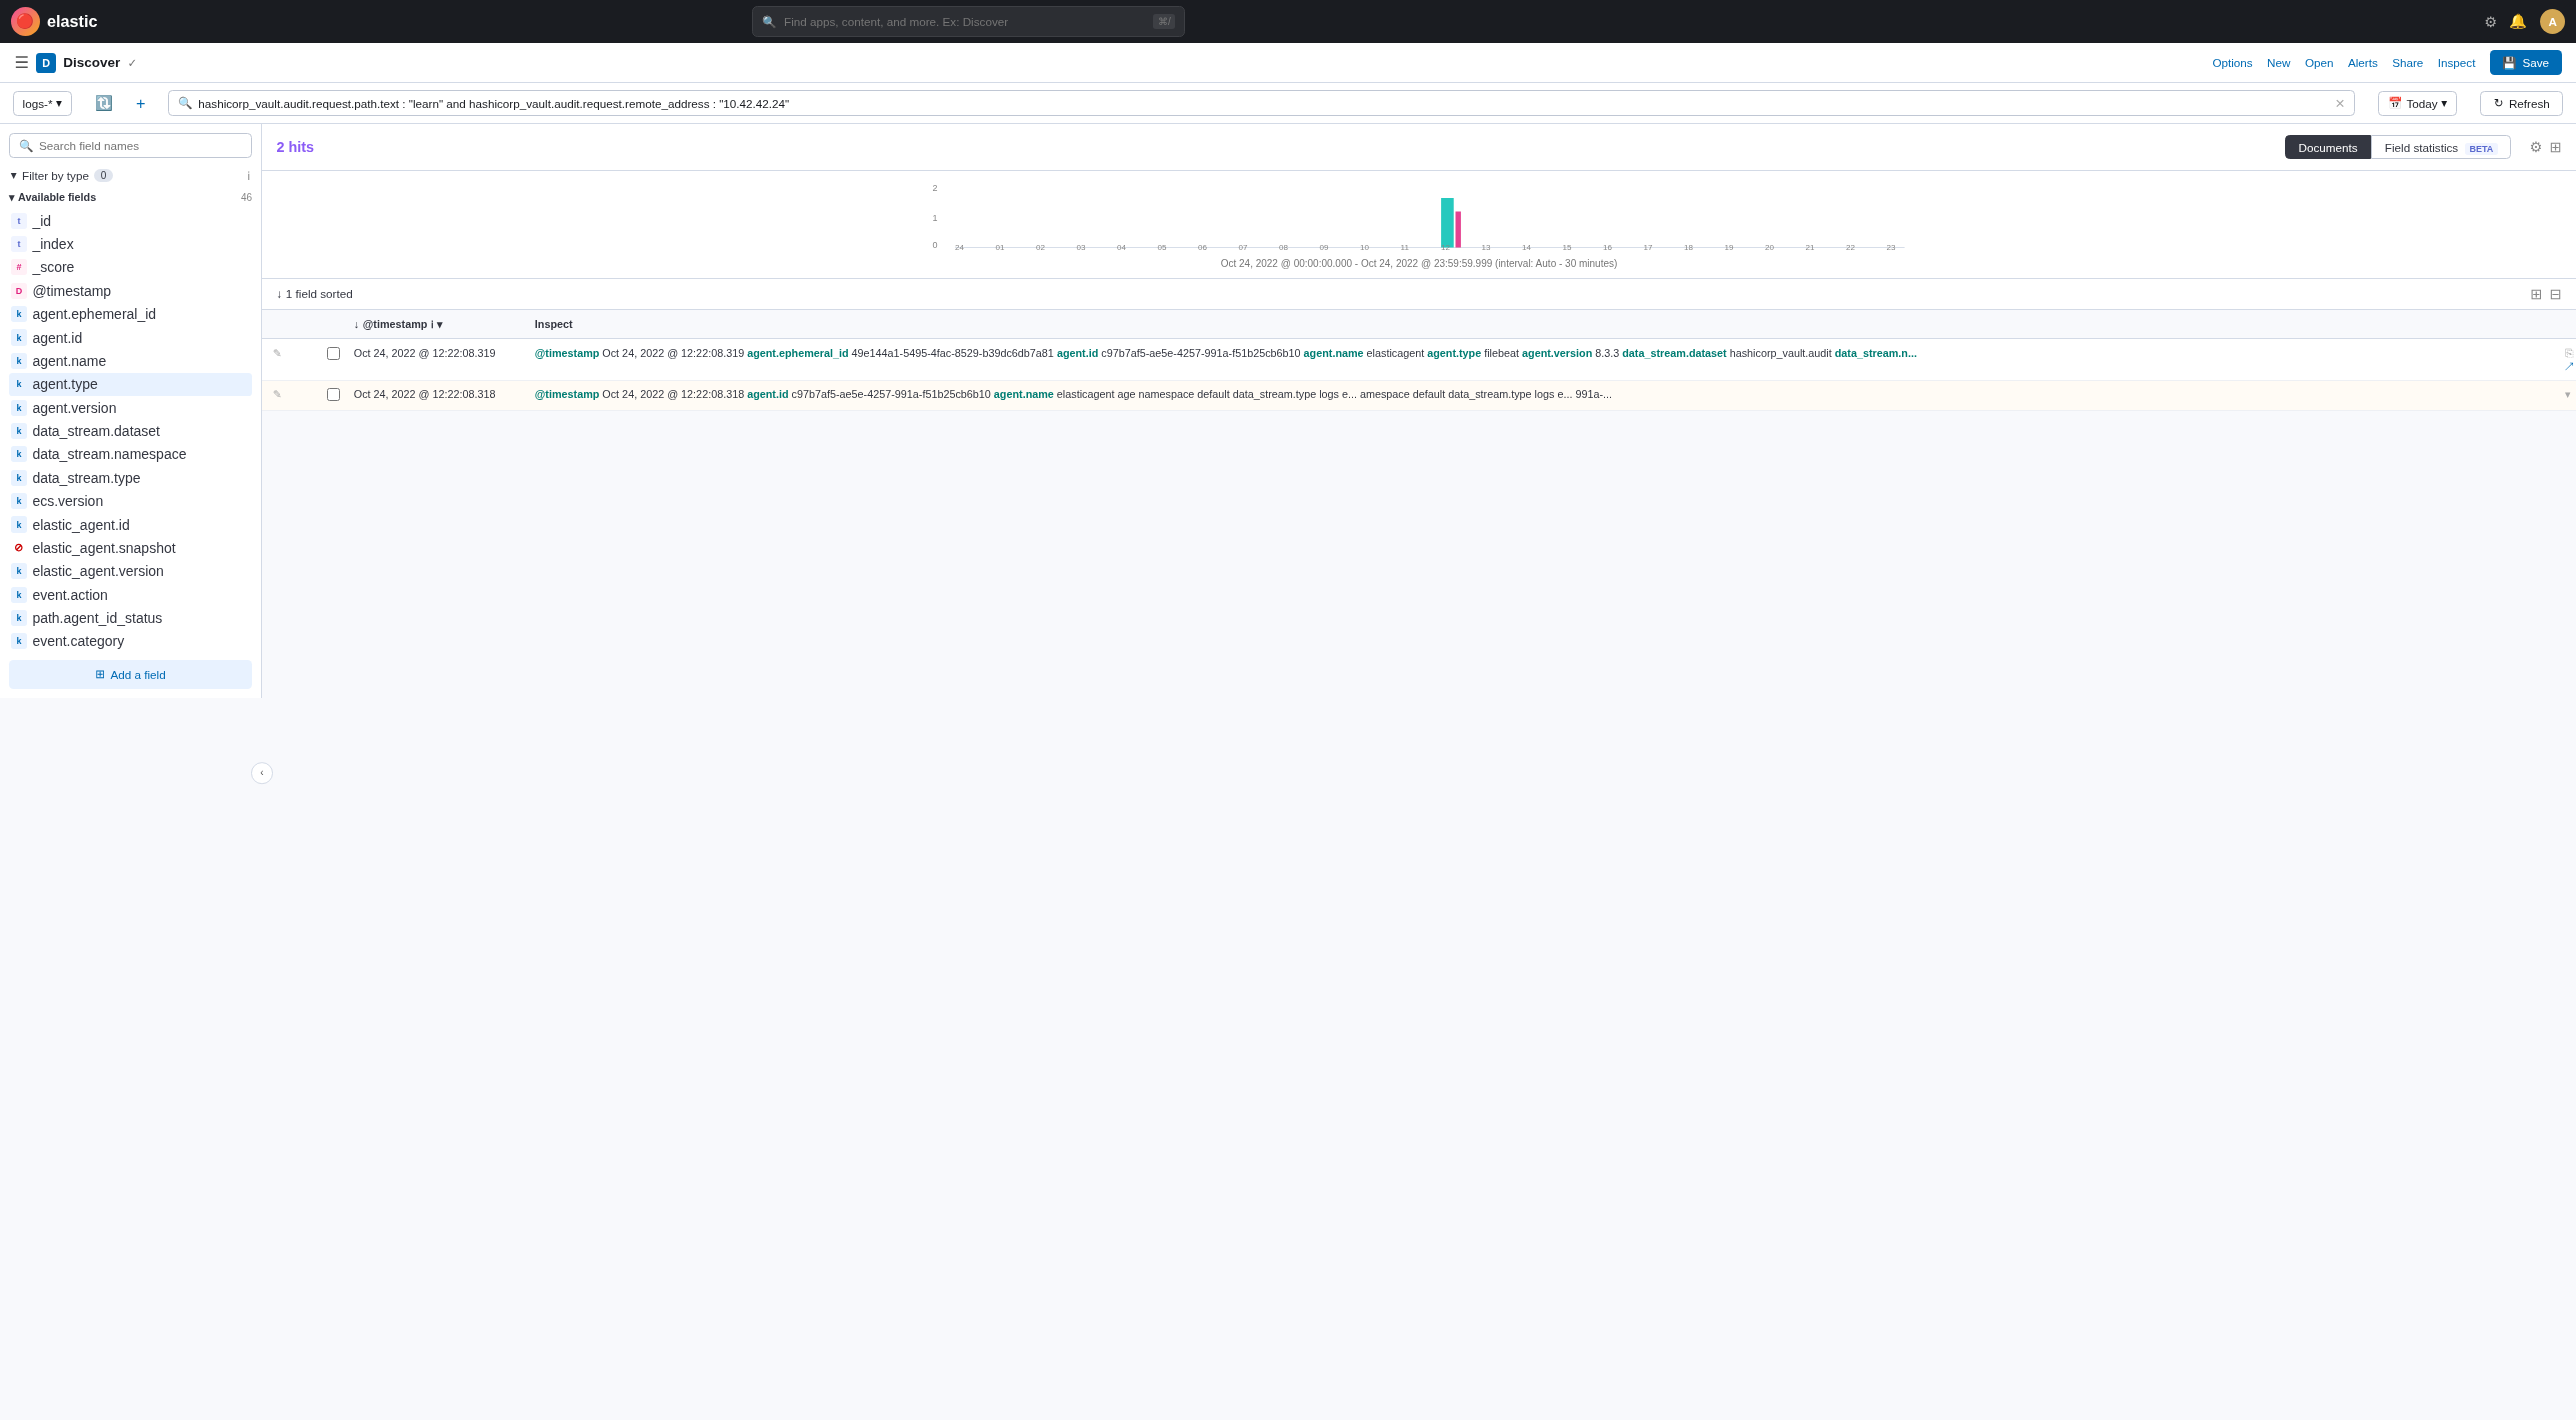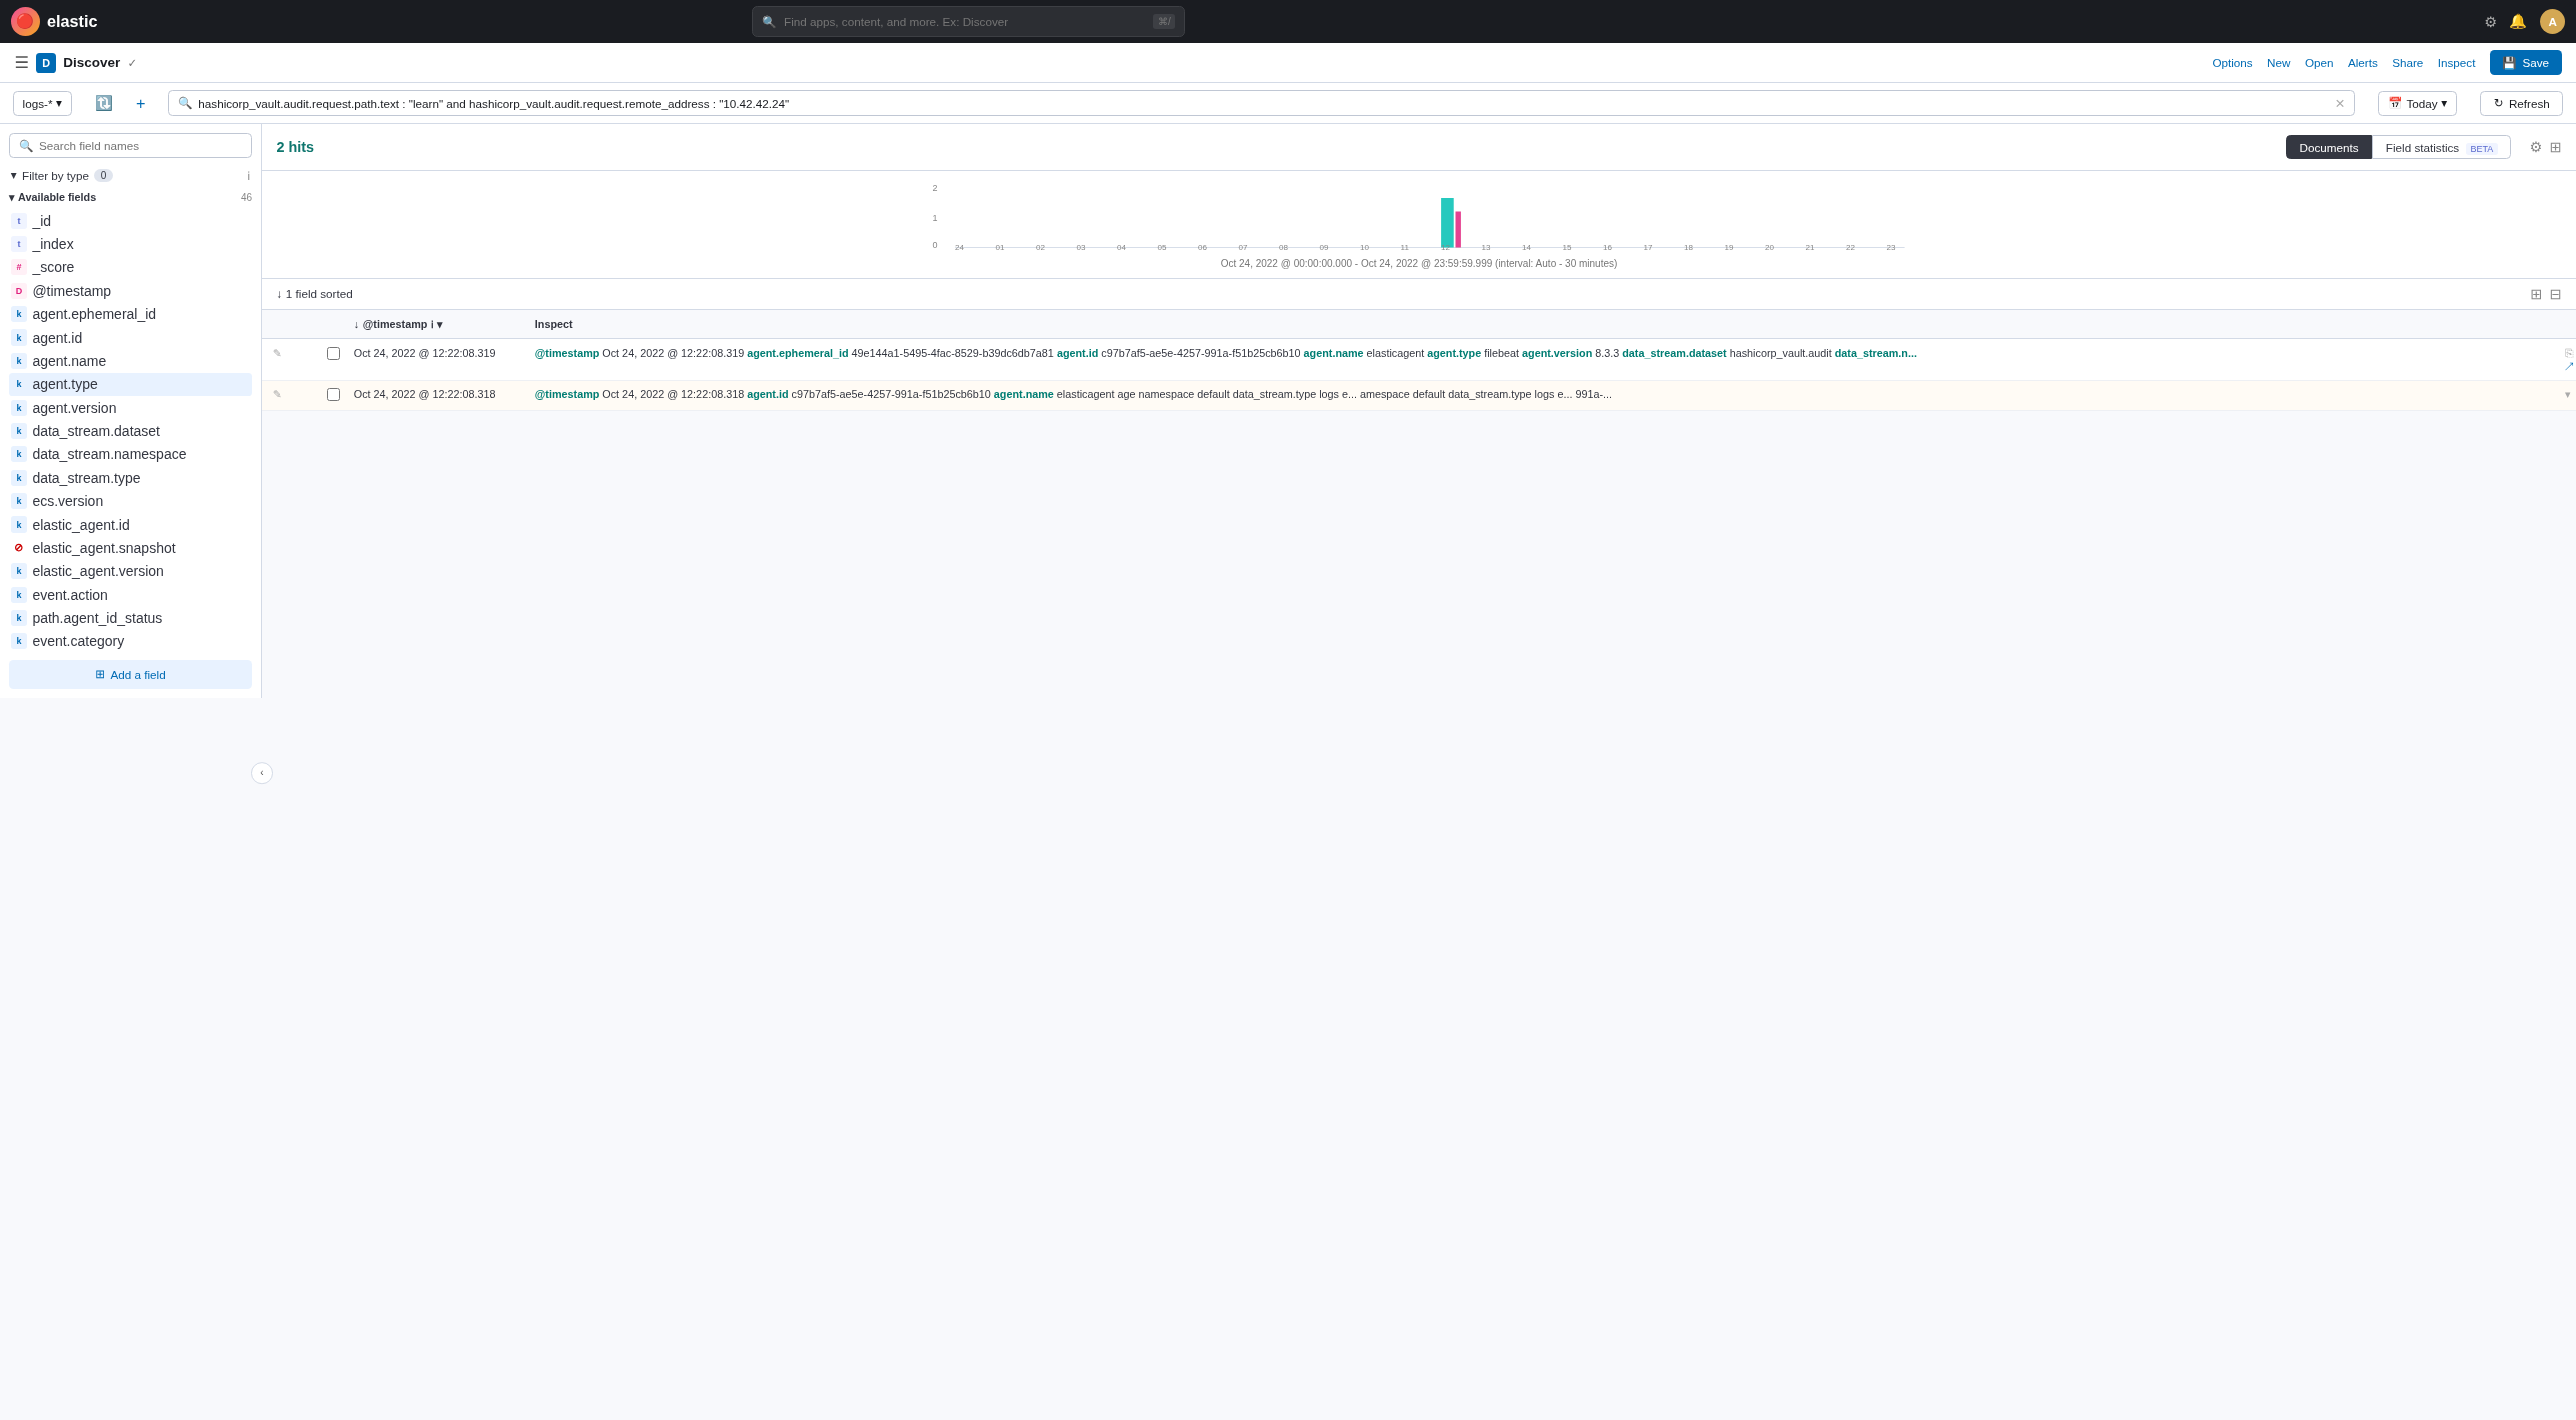--- a/index.html
+++ b/index.html
@@ -121,30 +121,30 @@
     .sidebar-wrapper { position: relative; }
 
     
     .content { flex: 1; overflow-y: auto; display: flex; flex-direction: column; }
 
     
     .hits-bar {
       display: flex; align-items: center; padding: 10.8px 14.4px; gap: 10.8px;
       background: #fff; border-bottom: 0.9px solid #d3dae6;
     }
-    .hits-count { font-size: 14.4px; font-weight: 700; color: #0f766e; }
+    .hits-count { font-size: 14.4px; font-weight: 700; color: #8b5cf6; }
     .view-tabs { display: flex; gap: 0; margin-left: auto; }
     .view-tab {
       padding: 4.5px 12.6px; font-size: 11.7px; cursor: pointer; border: 0.9px solid #c0c7d4;
       background: #fff; color: #343741;
     }
     .view-tab.active { background: #343741; color: #fff; border-color: #343741; }
     .view-tab:first-child { border-radius: 4.5px 0 0 4.5px; }
     .view-tab:last-child { border-radius: 0 4.5px 4.5px 0; }
-    .beta-badge { background: #f0f4ff; color: #5a6acf; border-radius: 2.7px; padding: 0.9px 4.5px; font-size: 9px; font-weight: 400; margin-left: 3.6px; }
+    .beta-badge { background: #f0f4ff; color: #5a6acf; border-radius: 2.7px; padding: 0.9px 4.5px; font-size: 9px; font-weight: 700; margin-left: 3.6px; }
     .view-icons { display: flex; gap: 7.2px; color: #888; font-size: 14.4px; }
 
     
     .chart-area { background: #fff; padding: 9px 14.4px; border-bottom: 0.9px solid #d3dae6; }
     .chart-svg { width: 100%; height: 72px; }
     .chart-label { text-align: center; font-size: 10px; color: #777; margin-top: 3.6px; }
 
     
     .sort-bar {
       display: flex; align-items: center; justify-content: space-between;

